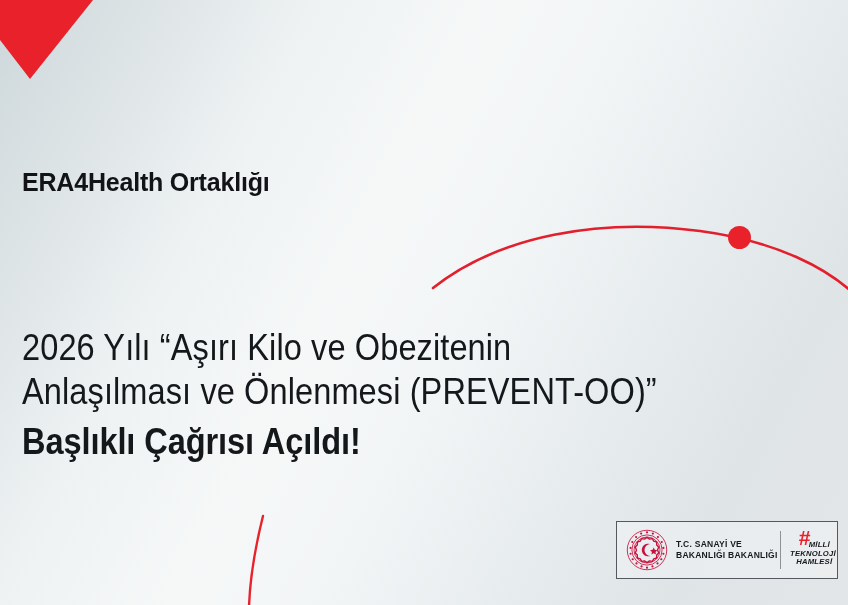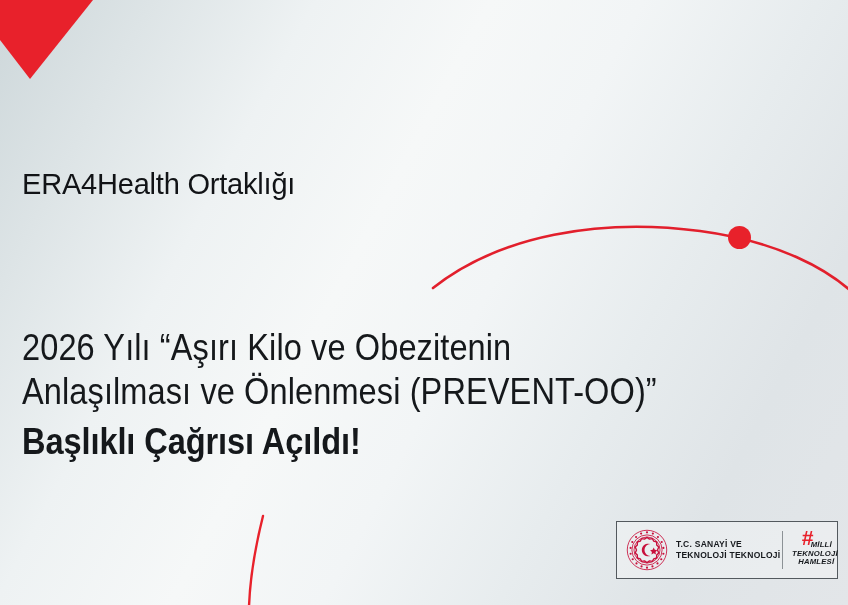--- a/index.html
+++ b/index.html
@@ -51,22 +51,22 @@
     height: 23px;
     border-radius: 50%;
     background: #e8212b;
   }
 
   
   .eyebrow {
     position: absolute;
     left: 22px;
     top: 168px;
-    font-size: 29px;
-    font-weight: 400;
+    font-size: 25px;
+    font-weight: 700;
     letter-spacing: -0.2px;
     color: #111316;
   }
 
   .title-block {
     position: absolute;
     left: 22px;
     top: 298px;
     width: 700px;
     margin-top: 28px;
@@ -224,21 +224,21 @@
       </g>
       <path d="M50 20
                L56 24 L63 23 L66 29 L73 31 L73 38 L78 43 L75 50 L78 57 L73 62 L73 69 L66 71 L63 77 L56 76 L50 80
                L44 76 L37 77 L34 71 L27 69 L27 62 L22 57 L25 50 L22 43 L27 38 L27 31 L34 29 L37 23 L44 24 Z" fill="none" stroke="#c8103c" stroke-width="3.2" stroke-linejoin="round"></path>
       <path d="M58 36 A 15 15 0 1 0 58 64 A 12 12 0 1 1 58 36 Z" fill="#c8103c"></path>
       <polygon points="66,44 68.6,49.6 74.6,50.4 70.2,54.5 71.4,60.5 66,57.5 60.6,60.5 61.8,54.5 57.4,50.4 63.4,49.6" fill="#c8103c"></polygon>
     </svg>
 
     <div class="ministry-text">
       <div>T.C. SANAYİ VE</div>
-      <div>TEKNOLOJİ TEKNOLOJİ</div>
+      <div>BAKANLIĞI BAKANLIĞI</div>
     </div>
 
     <div class="logo-divider"></div>
 
     <div class="hamle-mark">
       <div class="hamle-hash">#</div>
       <div class="hamle-words">
         <span class="w1">MİLLİ</span>
         <span class="w2">TEKNOLOJİ</span>
         <span class="w3">HAMLESİ</span>

